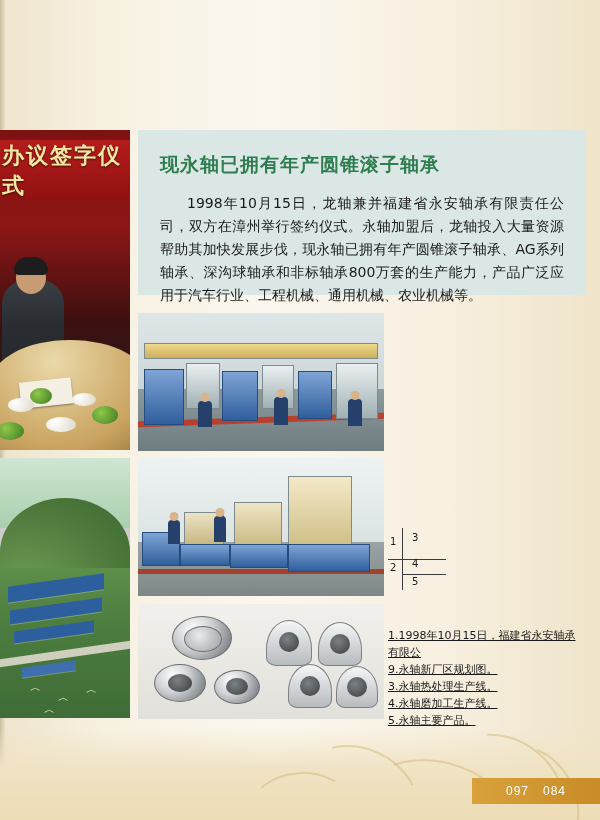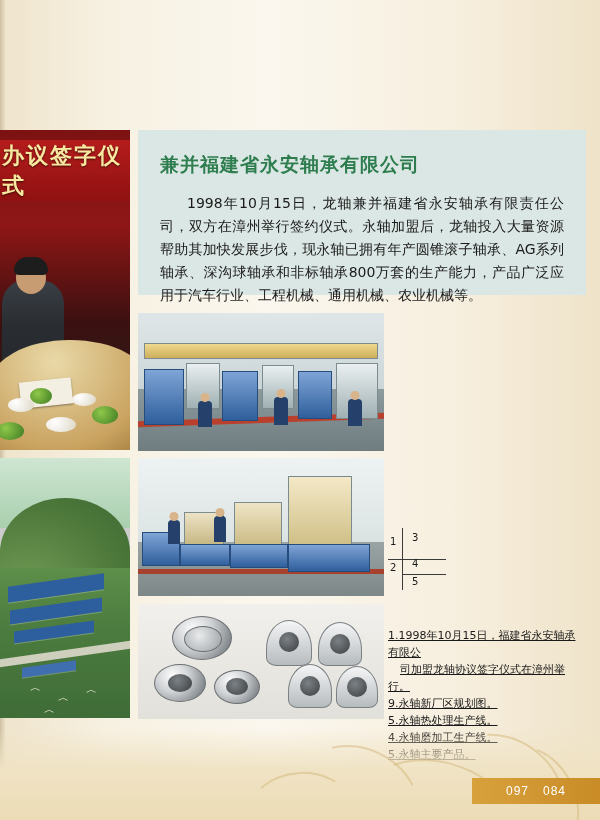--- a/index.html
+++ b/index.html
@@ -226,21 +226,21 @@
   <div class="aerial-roof" style="left:14px; top:168px; width:80px; height:12px;"></div>
   <div class="aerial-road" style="left:0px;  top:192px; width:130px; height:8px;"></div>
   <div class="aerial-roof" style="left:22px; top:206px; width:54px; height:10px; background:#3f6fae;"></div>
   <div class="bird" style="left:30px; top:222px;">︿</div>
   <div class="bird" style="left:58px; top:232px;">︿</div>
   <div class="bird" style="left:86px; top:224px;">︿</div>
   <div class="bird" style="left:44px; top:244px;">︿</div>
 </div>
 
 <div class="header-box"></div>
-<div class="header-title">兼并福建省永安轴承有限公司</div>
+<div class="header-title">现永轴已拥有年产圆锥滚子轴承</div>
 <div class="header-body">1998年10月15日，龙轴兼并福建省永安轴承有限责任公司，双方在漳州举行签约仪式。永轴加盟后，龙轴投入大量资源帮助其加快发展步伐，现永轴已拥有年产圆锥滚子轴承、AG系列轴承、深沟球轴承和非标轴承800万套的生产能力，产品广泛应用于汽车行业、工程机械、通用机械、农业机械等。</div>
 
 <div class="photo photo-line1">
   <div class="f1-wall"></div>
   <div class="f1-floor"></div>
   <div class="f1-stripe"></div>
   <div class="machine blue" style="left:6px;   top:56px;  width:40px; height:56px;"></div>
   <div class="machine" style="left:48px;  top:50px;  width:34px; height:46px;"></div>
   <div class="machine blue" style="left:84px;  top:58px;  width:36px; height:50px;"></div>
   <div class="machine" style="left:124px; top:52px;  width:32px; height:44px;"></div>
@@ -291,23 +291,22 @@
   <div class="kg-h2"></div>
   <div class="kg-num" style="left:2px;  top:8px;">1</div>
   <div class="kg-num" style="left:24px; top:4px;">3</div>
   <div class="kg-num" style="left:2px;  top:34px;">2</div>
   <div class="kg-num" style="left:24px; top:30px;">4</div>
   <div class="kg-num" style="left:24px; top:48px;">5</div>
 </div>
 
 <div class="caption-list">
   <div>1.1998年10月15日，福建省永安轴承有限公</div>
-  <div class="indent">司加盟龙轴协议签字仪式在漳州举行。</div>
   <div>9.永轴新厂区规划图。</div>
-  <div>5.永轴热处理生产线。</div>
+  <div>3.永轴热处理生产线。</div>
   <div>4.永轴磨加工生产线。</div>
   <div>5.永轴主要产品。</div>
 </div>
 
 <div class="bottom-band">
   <div class="swirl" style="left:300px; top:20px;  width:120px; height:90px;  transform:rotate(25deg);"></div>
   <div class="swirl" style="left:360px; top:34px;  width:160px; height:110px; transform:rotate(18deg);"></div>
   <div class="swirl" style="left:430px; top:10px;  width:140px; height:120px; transform:rotate(40deg);"></div>
   <div class="swirl" style="left:250px; top:44px;  width:100px; height:70px;  transform:rotate(-5deg);"></div>
   <div class="swirl" style="left:480px; top:30px;  width:110px; height:80px;  transform:rotate(60deg);"></div>

